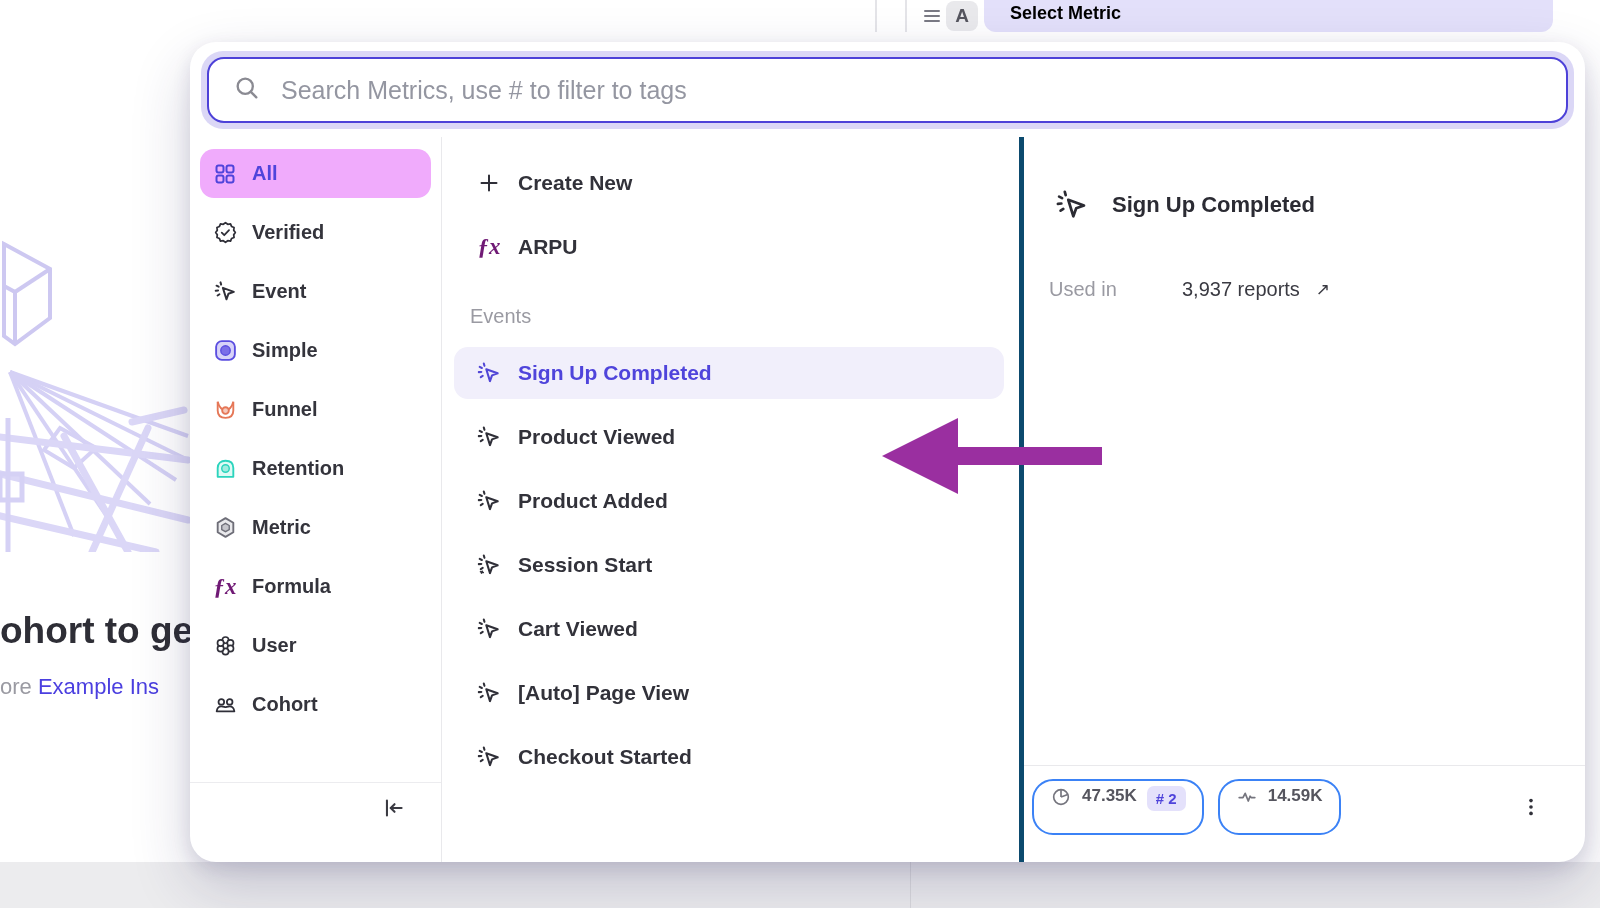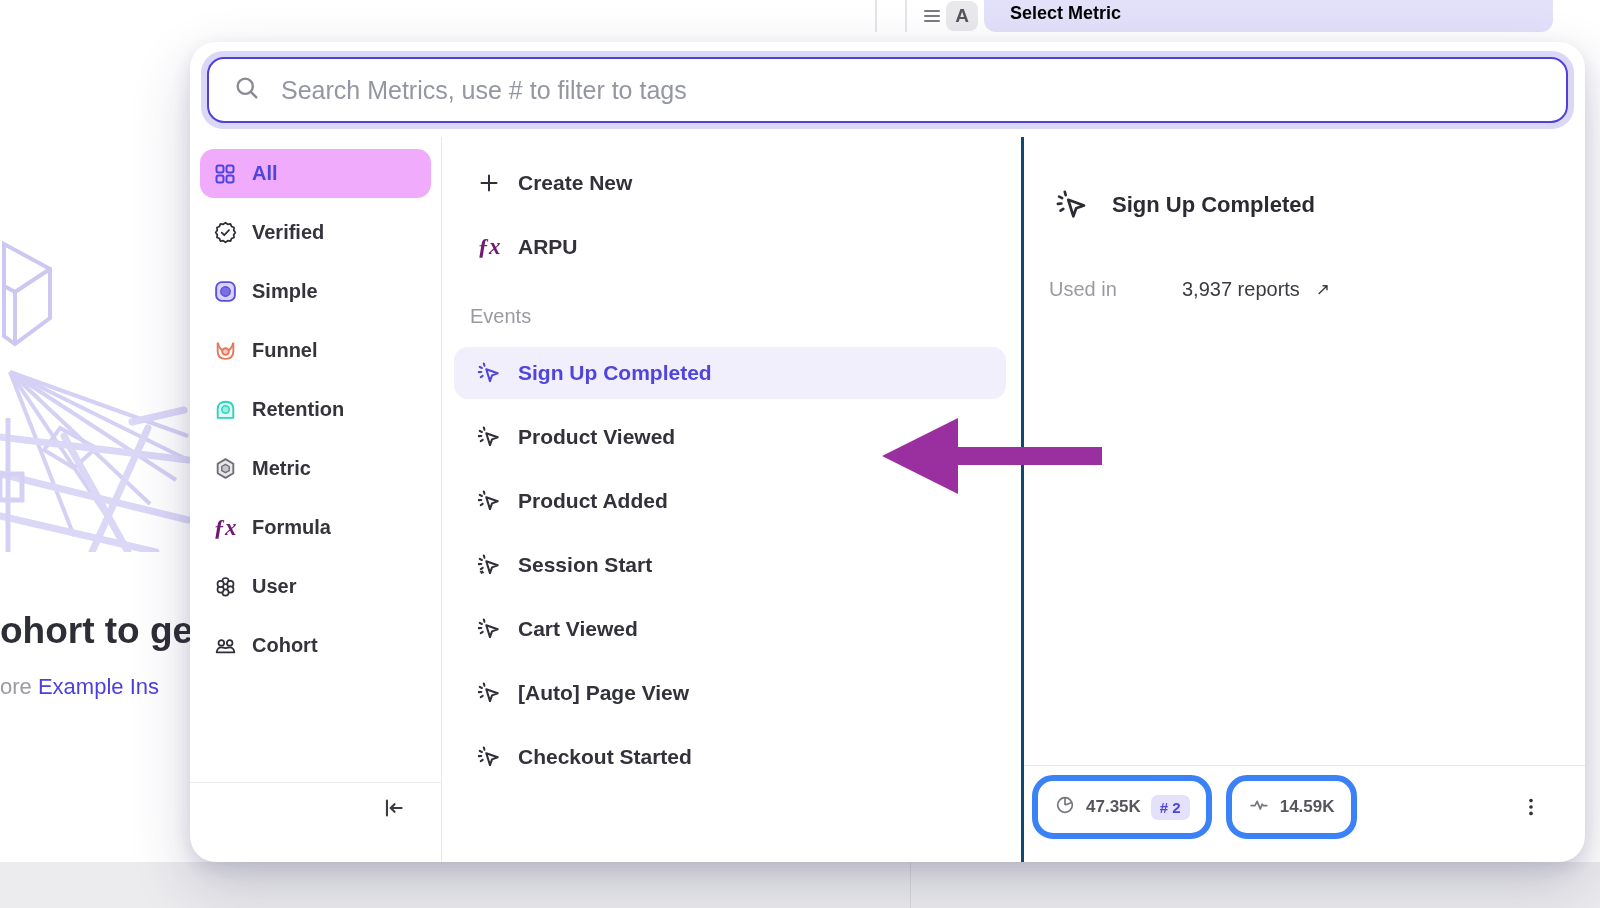--- a/index.html
+++ b/index.html
@@ -38,41 +38,41 @@
   .sidebar{width:252px;border-right:1px solid #e9e9ec;display:flex;flex-direction:column;box-sizing:border-box;}
   .side-items{flex:1;padding:12px 10px 0;}
   .side-item{height:49px;margin-bottom:10px;border-radius:14px;display:flex;align-items:center;
       gap:14px;padding:0 12px;font-size:20px;font-weight:600;color:#34343c;cursor:pointer;}
   .side-item.selected{background:#f0abfc;color:#4f44db;}
   .side-item .ic{width:26px;height:26px;display:flex;align-items:center;justify-content:center;flex:none;}
   .side-footer{border-top:1px solid #ececef;height:80px;display:flex;justify-content:flex-end;
       padding:12px 34px 0 0;box-sizing:border-box;}
   .fx{font-family:"Liberation Serif",serif;font-style:italic;font-weight:700;font-size:23px;color:#701a75;}
   
-  .listcol{width:582px;border-right:3px solid #0c4a6e;padding:20px 0 0 12px;box-sizing:border-box;overflow:hidden;}
+  .listcol{width:582px;border-right:5px solid #0c4a6e;padding:20px 0 0 12px;box-sizing:border-box;overflow:hidden;}
   .lrow{height:52px;margin:0 15px 12px 0;border-radius:14px;display:flex;align-items:center;
       gap:16px;padding:0 10px 0 22px;font-size:21px;font-weight:600;color:#32323a;cursor:pointer;}
   .lrow .ic{width:26px;height:26px;display:flex;align-items:center;justify-content:center;flex:none;color:#2f2f38;}
   .lrow.selected{background:#f1effb;color:#4f44db;}
   .lrow.selected .ic{color:#5146d6;}
   .section-label{height:62px;display:flex;align-items:center;padding-left:16px;
       font-size:20px;color:#9a9aa2;}
   
   .detail{flex:1;display:flex;flex-direction:column;min-width:0;}
   .detail-head{padding:50px 24px 0 30px;display:flex;align-items:center;gap:22px;}
   .detail-head .ic{width:36px;height:36px;color:#2b2b33;flex:none;}
   .detail-title{font-size:22px;font-weight:700;color:#2b2b33;}
   .used-row{margin:55px 0 0 15px;display:flex;align-items:center;font-size:20px;}
   .used-label{width:143px;color:#9a9aa2;padding-left:10px;box-sizing:border-box;}
   .used-value{color:#3a3a42;font-weight:500;display:flex;align-items:center;gap:16px;}
   .used-value .ext{font-size:17px;color:#3a3a42;}
   .detail-spacer{flex:1;}
   .detail-foot{border-top:1px solid #e9e9ec;height:97px;display:flex;align-items:center;
       padding:0 40px 14px 8px;box-sizing:border-box;gap:14px;}
-  .stat-badge{height:42px;border:6px solid #3b82f6;border-radius:21px;display:flex;align-items:center;
+  .stat-badge{height:42px;border:2px solid #3b82f6;border-radius:21px;display:flex;align-items:flex-start;
       gap:10px;padding:5px 16px;background:#fff;cursor:pointer;}
   .stat-badge .val{font-size:17px;font-weight:600;color:#55555e;}
   .rank-chip{background:#e4e1fb;color:#4f44db;font-size:15px;font-weight:600;border-radius:7px;
       padding:4px 9px;}
   .kebab{margin-left:auto;width:28px;height:28px;display:flex;align-items:center;justify-content:center;cursor:pointer;}
   
   .arrow-overlay{position:absolute;left:870px;top:405px;z-index:30;pointer-events:none;}
 </style>
 </head>
 <body>
@@ -162,20 +162,32 @@
         <div class="side-item">
           <span class="ic">
             <svg width="25" height="25" viewBox="0 0 24 24" fill="none" stroke="#2f2f38" stroke-width="1.7" stroke-linejoin="round" stroke-linecap="round">
                 <path d="M12 2.6l2.2 1.5 2.6-.3 1 2.4 2.4 1-.3 2.6 1.5 2.2-1.5 2.2.3 2.6-2.4 1-1 2.4-2.6-.3-2.2 1.5-2.2-1.5-2.6.3-1-2.4-2.4-1 .3-2.6L2.6 12l1.5-2.2-.3-2.6 2.4-1 1-2.4 2.6.3Z"></path>
                 <path d="M8.4 12.2l2.4 2.4 4.6-4.8"></path>
               </svg>
           </span>
           <span>Verified</span>
         </div>
         <div class="side-item">
+          <span class="ic" style="color:#2f2f38">
+            <svg width="25" height="25" viewBox="0 0 24 24" fill="none" stroke="currentColor" stroke-width="1.9" stroke-linejoin="round" stroke-linecap="round">
+                <path d="M9.5 8.5 L20 12.3 L14.8 14.2 L12.9 19.5 Z"></path>
+                <path d="M7.2 3.2 L7.8 5.4"></path>
+                <path d="M3.4 6.4 L5.4 7.4"></path>
+                <path d="M2.6 11.2 L4.9 11"></path>
+                <path d="M4.4 15.8 L6.2 14.6"></path>
+              </svg>
+          </span>
+          <span>Event</span>
+        </div>
+        <div class="side-item">
           <span class="ic">
             <svg width="25" height="25" viewBox="0 0 24 24">
                 <rect x="3" y="3" width="18" height="18" rx="5.5" fill="#d8d3f8" stroke="#5b4ee0" stroke-width="1.8"></rect>
                 <circle cx="12" cy="12" r="4.5" fill="#7b6ee8" stroke="#5b4ee0" stroke-width="1.4"></circle>
               </svg>
           </span>
           <span>Simple</span>
         </div>
         <div class="side-item">
           <span class="ic">

